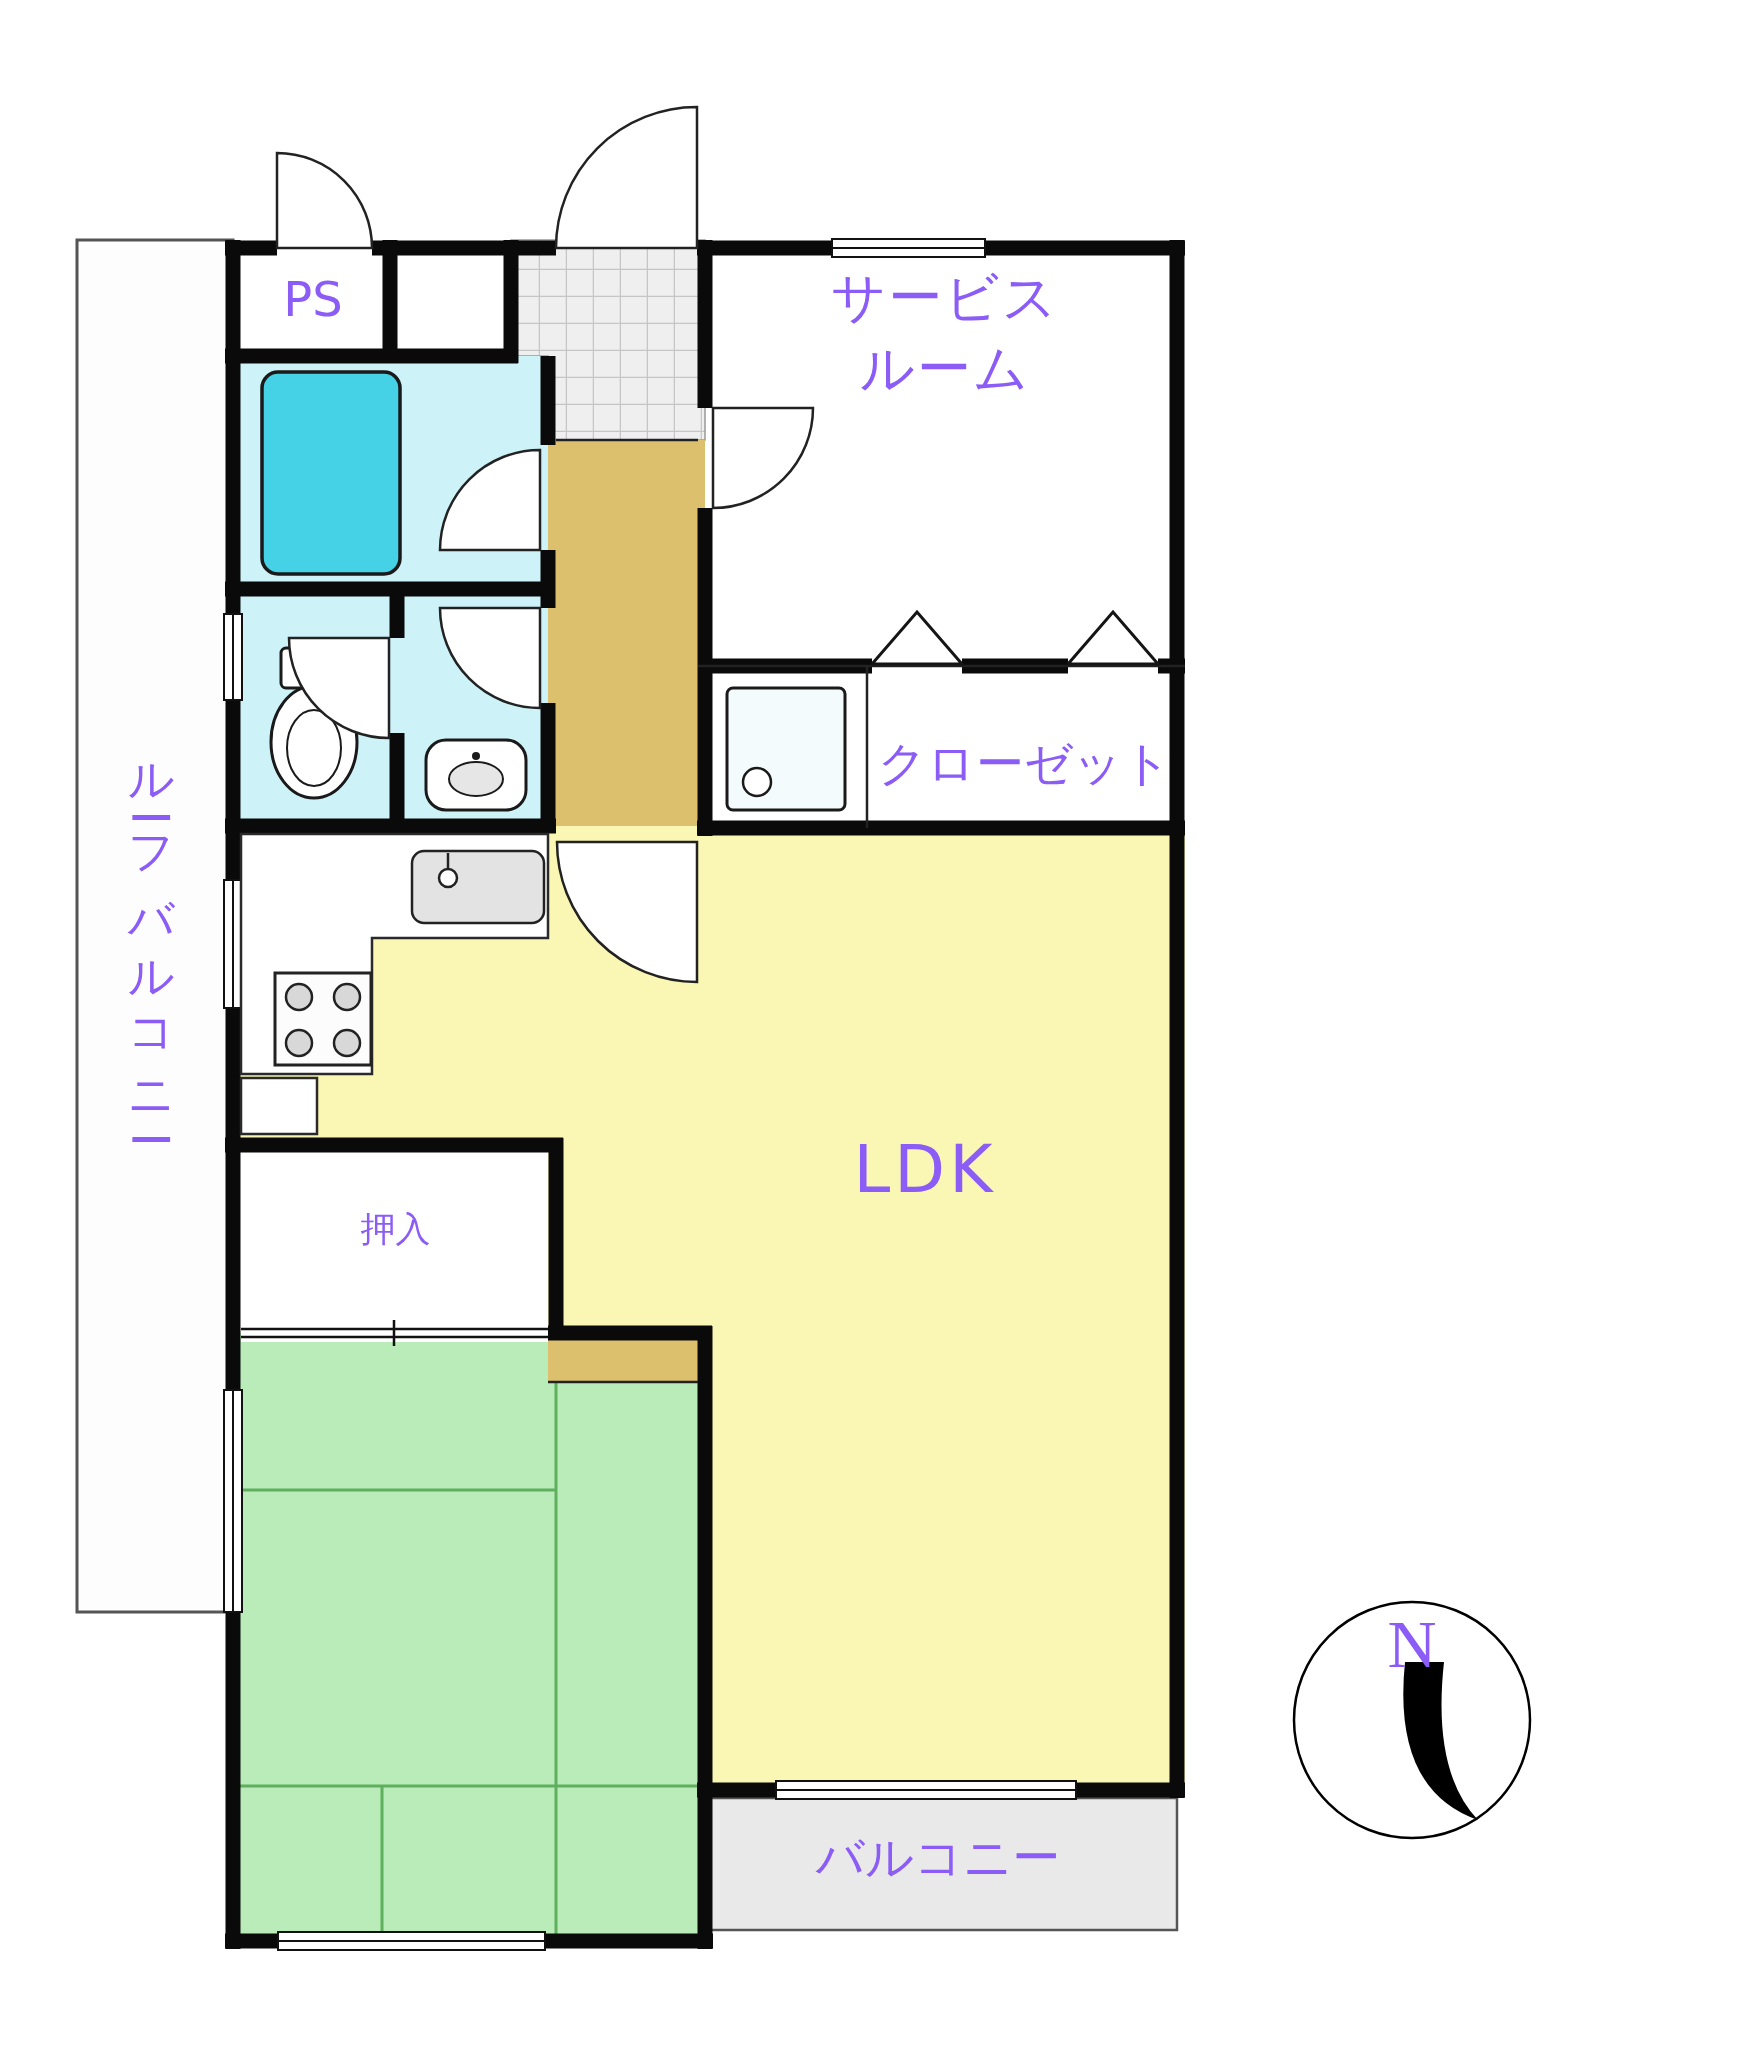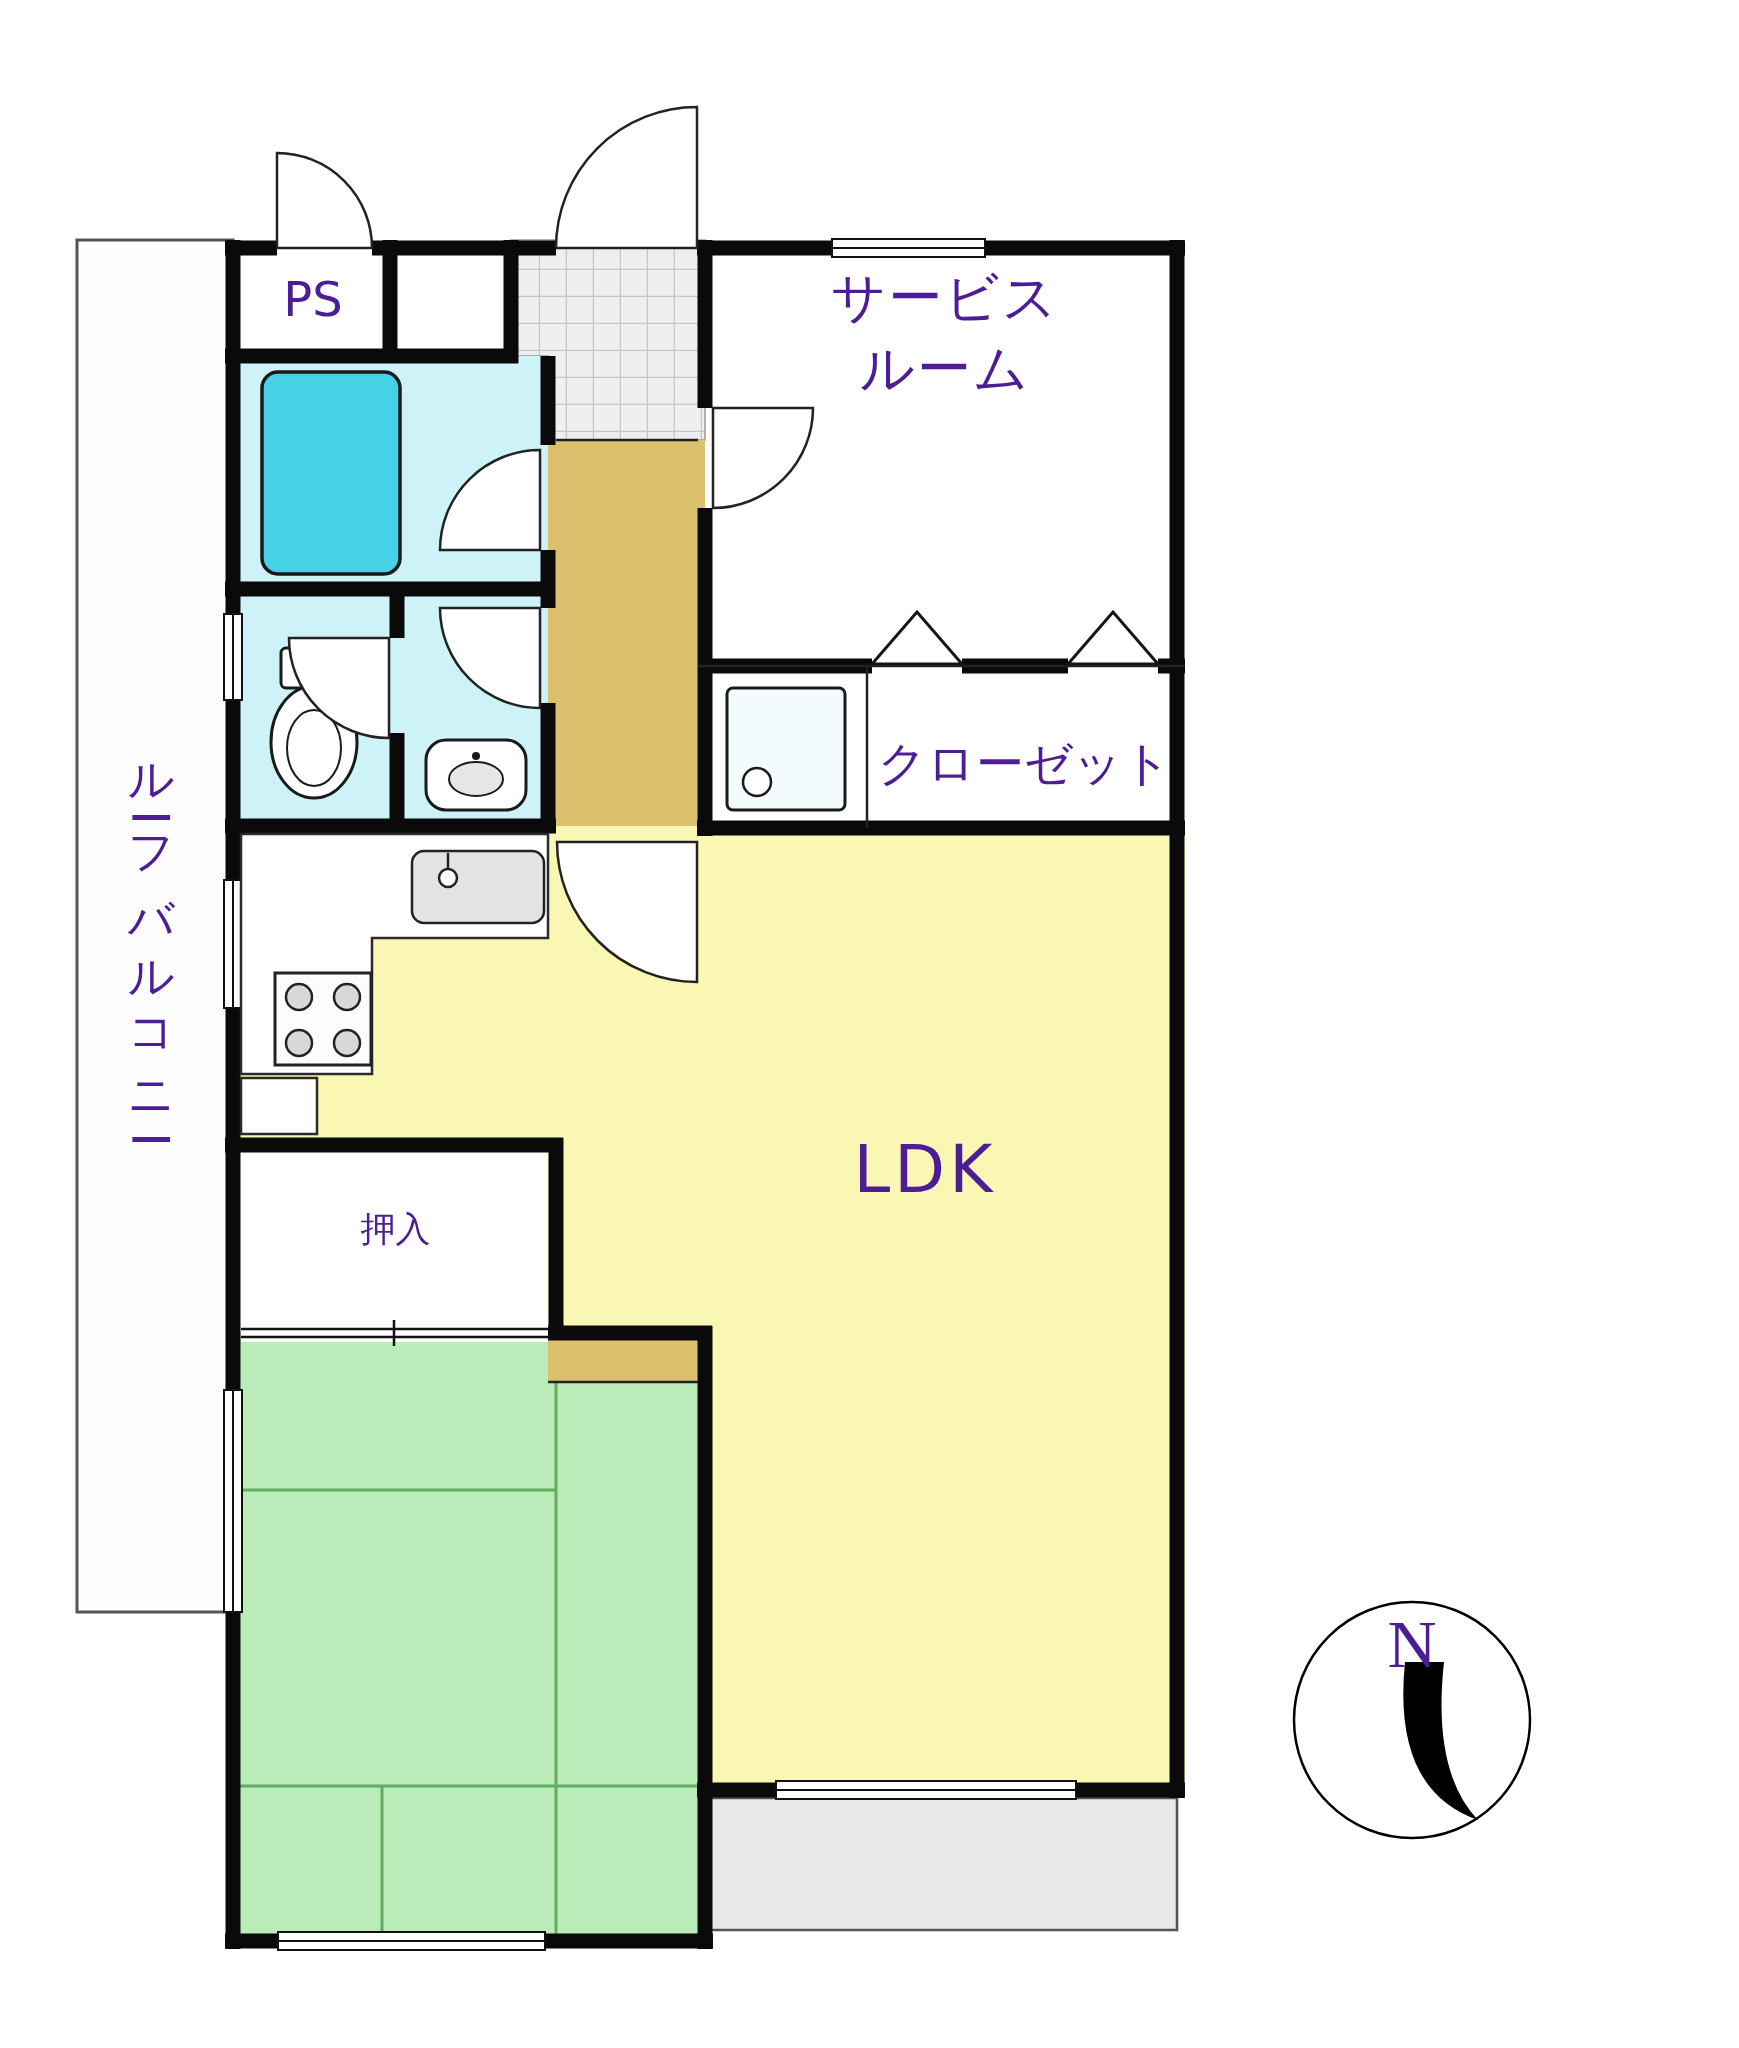--- a/index.html
+++ b/index.html
@@ -10,21 +10,21 @@
     font-family:"DejaVu Sans","Liberation Sans",sans-serif;
     color:#111;
     overflow:hidden;
   }
   .stage svg{position:absolute;left:0;top:0;}
   .lbl{
     position:absolute;
     text-align:center;
     line-height:1.32;
     white-space:nowrap;
-    color:#4c1d95;
+    color:#8b5cf6;
     user-select:none;
   }
   .lbl-vert{
     writing-mode:vertical-rl;
     text-orientation:mixed;
     display:flex;align-items:center;justify-content:center;
     letter-spacing:10px;
     white-space:normal;
   }
   .lbl-ps{left:248px;top:268px;width:130px;font-size:48px;}
@@ -184,15 +184,16 @@
 
   <div class="lbl lbl-vert lbl-roof">ルーフバルコニー</div>
   <div class="lbl lbl-ps">PS</div>
   <div class="lbl lbl-closet">クローゼット</div>
   <div class="lbl lbl-service">
     <div>サービス</div>
     <div>ルーム</div>
   </div>
   <div class="lbl lbl-ldk">LDK</div>
   <div class="lbl lbl-oshiire">押入</div>
+  <div class="lbl lbl-balcony">バルコニー</div>
   <div class="lbl lbl-n">N</div>
 
 </div>
 
 </body></html>

